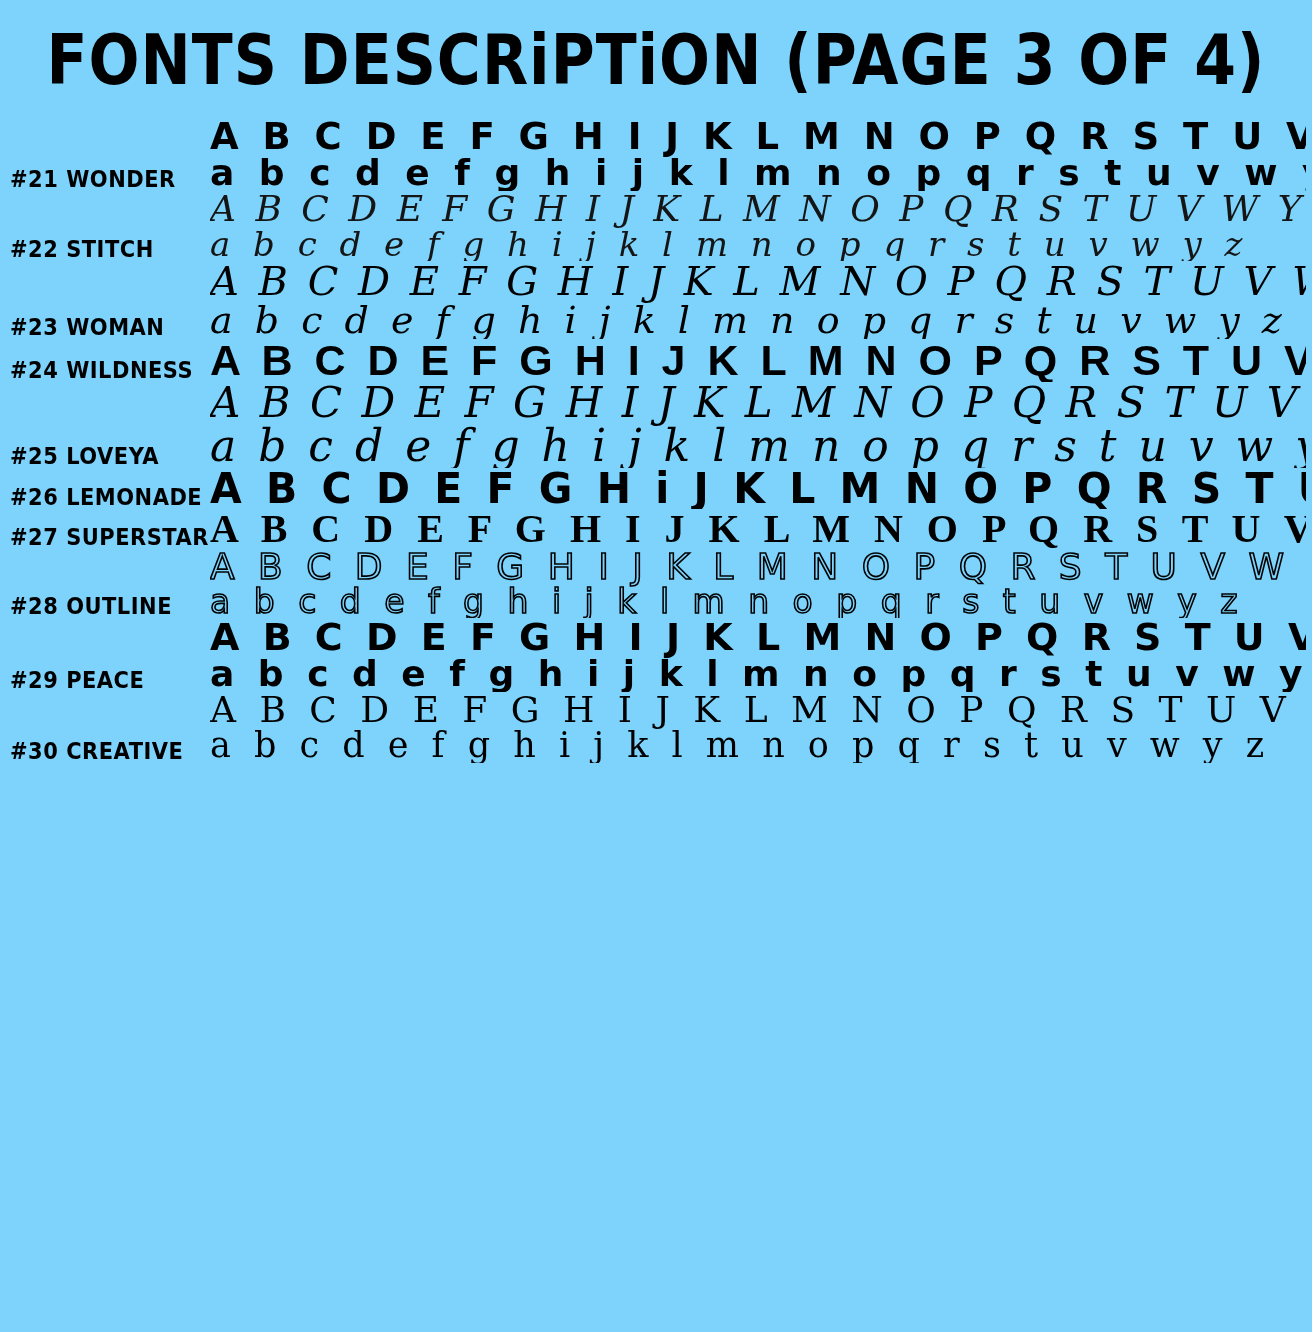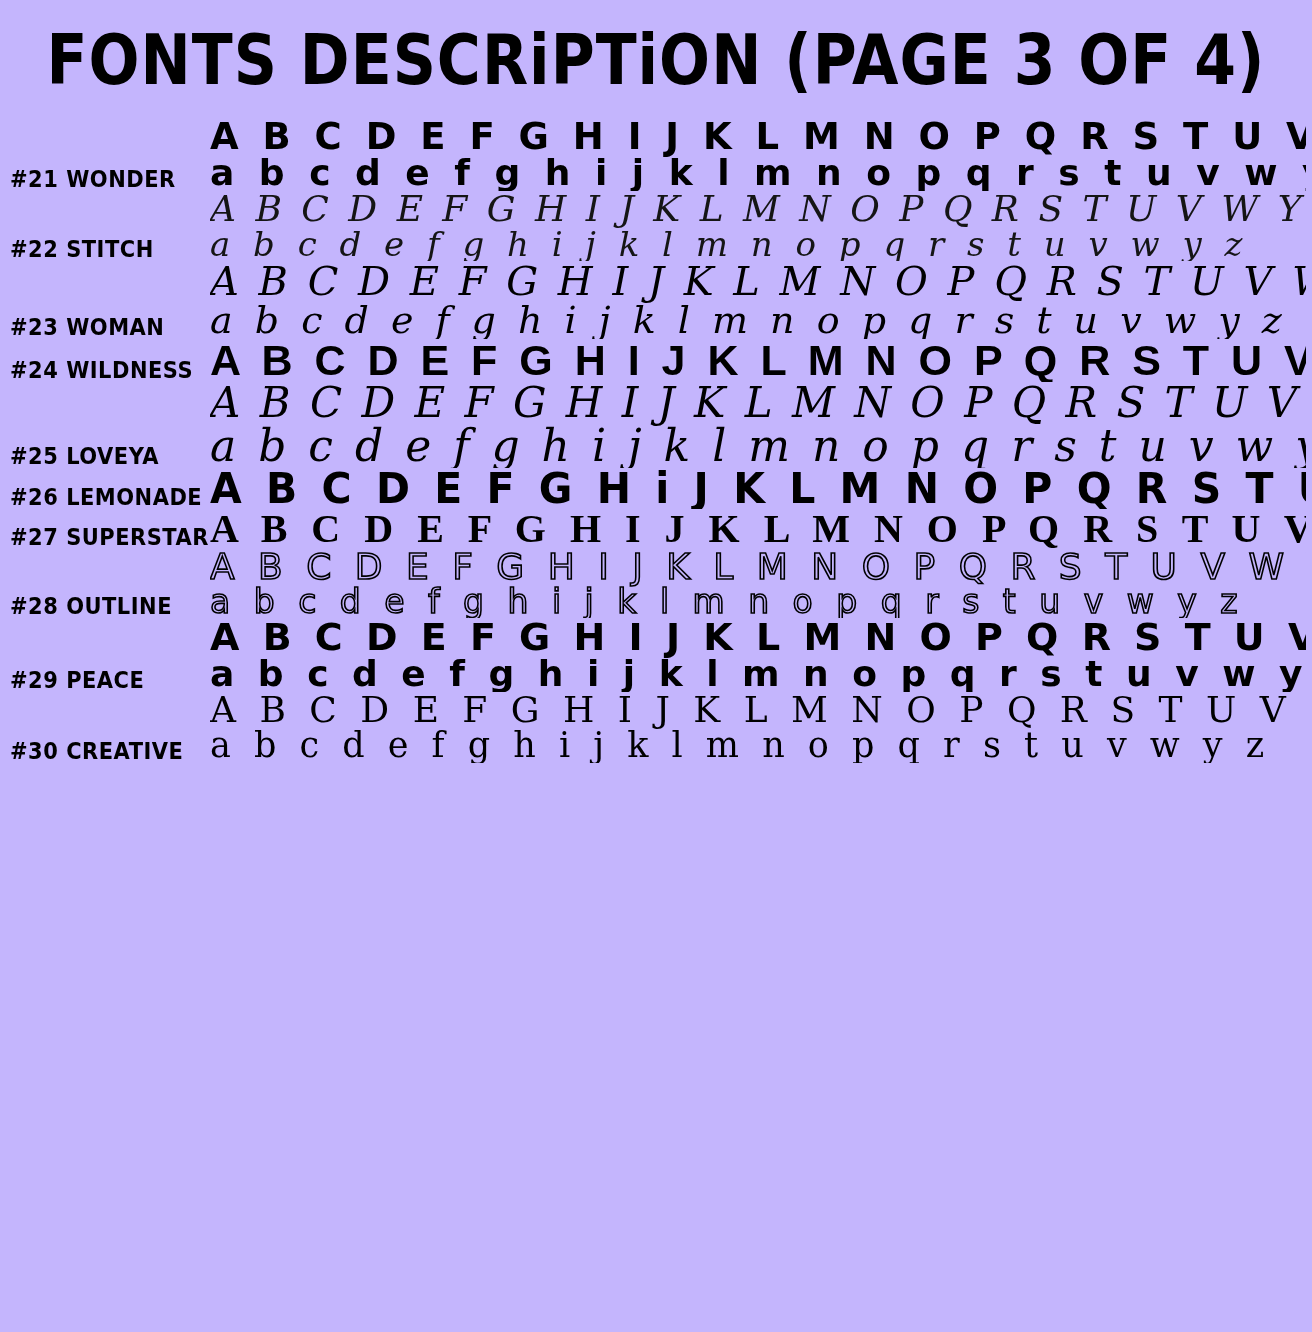--- a/index.html
+++ b/index.html
@@ -11,21 +11,21 @@
     width: 1312px;
     height: 1332px;
     font-family: "Liberation Sans", sans-serif;
     color: #111111;
     overflow: hidden;
   }
   .page {
     position: relative;
     width: 1312px;
     height: 1332px;
-    background: #c4b5fd;
+    background: #7dd3fc;
     box-sizing: border-box;
   }
   .page-title {
     text-align: center;
     font-family: "DejaVu Sans", sans-serif;
     font-weight: bold;
     font-size: 60px;
     letter-spacing: 1px;
     line-height: 1;
     padding-top: 22px;

